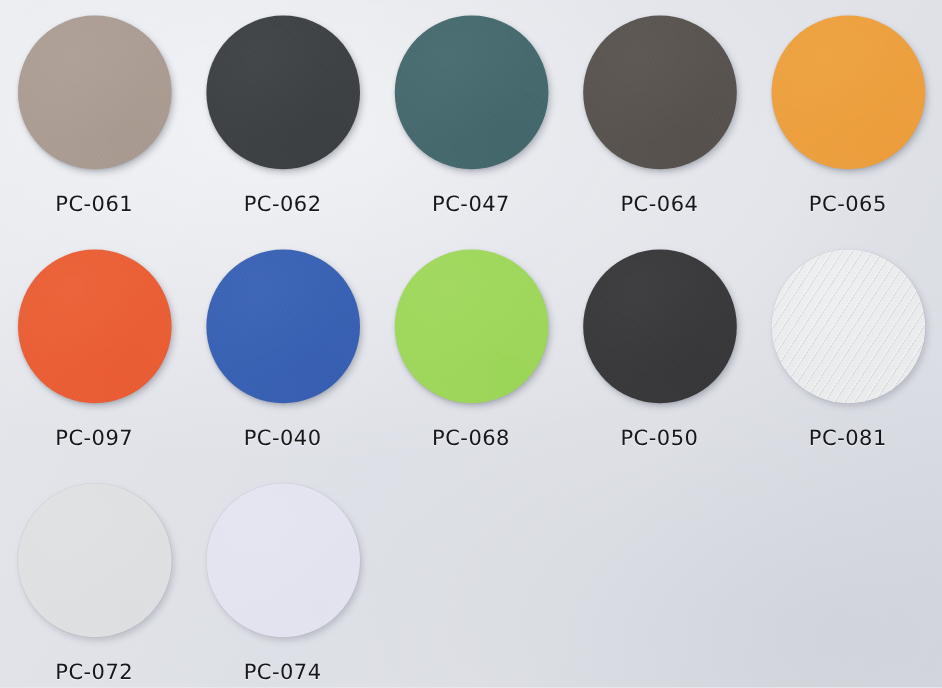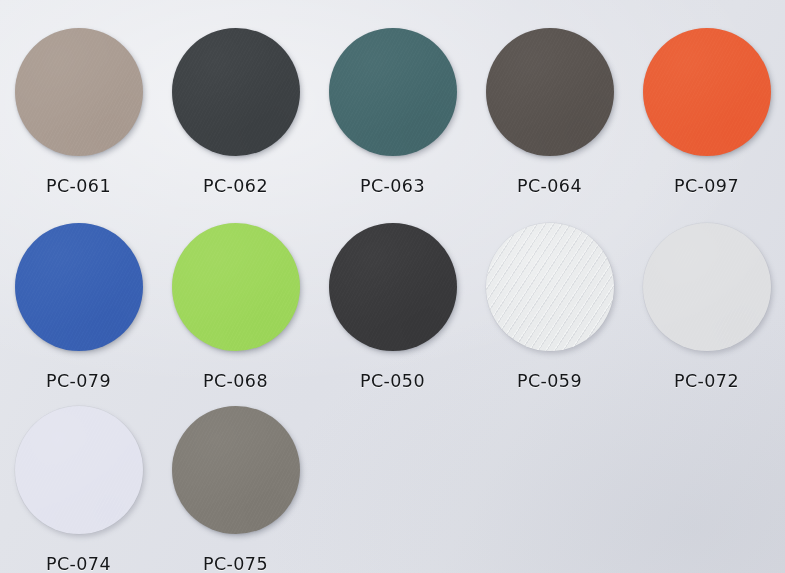--- a/index.html
+++ b/index.html
@@ -48,21 +48,21 @@
     height: 573px;
     box-sizing: border-box;
     padding: 0;
   }
 
   .swatch-cell {
     position: relative;
     display: flex;
     flex-direction: column;
     align-items: center;
-    justify-content: flex-end;
+    justify-content: flex-start;
     padding-top: 13px;
   }
 
   .disc-wrap {
     position: relative;
     width: 128px;
     height: 128px;
   }
 
   .disc {
@@ -146,79 +146,79 @@
           <div class="disc" style="background: rgb(62, 66, 69);"></div>
           <div class="disc-grain"></div>
         </div>
         <div class="swatch-label">PC-062</div>
       </div>
       <div class="swatch-cell">
         <div class="disc-wrap">
           <div class="disc" style="background: rgb(70, 106, 110);"></div>
           <div class="disc-grain"></div>
         </div>
-        <div class="swatch-label">PC-063</div>
+        <div class="swatch-label">PC-047</div>
       </div>
       <div class="swatch-cell">
         <div class="disc-wrap">
           <div class="disc" style="background: rgb(90, 84, 80);"></div>
           <div class="disc-grain"></div>
         </div>
         <div class="swatch-label">PC-064</div>
       </div>
       <div class="swatch-cell">
         <div class="disc-wrap">
+          <div class="disc" style="background: rgb(237, 160, 63);"></div>
+          <div class="disc-grain"></div>
+        </div>
+        <div class="swatch-label">PC-065</div>
+      </div>
+      <div class="swatch-cell">
+        <div class="disc-wrap">
           <div class="disc" style="background: rgb(234, 95, 54);"></div>
           <div class="disc-grain"></div>
         </div>
         <div class="swatch-label">PC-097</div>
       </div>
       <div class="swatch-cell">
         <div class="disc-wrap">
           <div class="disc" style="background: rgb(58, 98, 180);"></div>
           <div class="disc-grain"></div>
         </div>
-        <div class="swatch-label">PC-079</div>
+        <div class="swatch-label">PC-040</div>
       </div>
       <div class="swatch-cell">
         <div class="disc-wrap">
           <div class="disc" style="background: rgb(159, 215, 92);"></div>
           <div class="disc-grain"></div>
         </div>
         <div class="swatch-label">PC-068</div>
       </div>
       <div class="swatch-cell">
         <div class="disc-wrap">
           <div class="disc" style="background: rgb(58, 58, 60);"></div>
           <div class="disc-grain"></div>
         </div>
         <div class="swatch-label">PC-050</div>
       </div>
       <div class="swatch-cell">
         <div class="disc-wrap light textured">
           <div class="disc" style="background: rgb(233, 235, 236);"></div>
           <div class="disc-grain"></div>
         </div>
-        <div class="swatch-label">PC-059</div>
+        <div class="swatch-label">PC-081</div>
       </div>
       <div class="swatch-cell">
         <div class="disc-wrap light">
           <div class="disc" style="background: rgb(223, 224, 226);"></div>
           <div class="disc-grain"></div>
         </div>
         <div class="swatch-label">PC-072</div>
       </div>
       <div class="swatch-cell">
         <div class="disc-wrap light">
           <div class="disc" style="background: rgb(227, 228, 239);"></div>
           <div class="disc-grain"></div>
         </div>
         <div class="swatch-label">PC-074</div>
       </div>
-      <div class="swatch-cell">
-        <div class="disc-wrap">
-          <div class="disc" style="background: rgb(129, 125, 118);"></div>
-          <div class="disc-grain"></div>
-        </div>
-        <div class="swatch-label">PC-075</div>
-      </div>
     </div>
 </div>
 
 </body></html>

